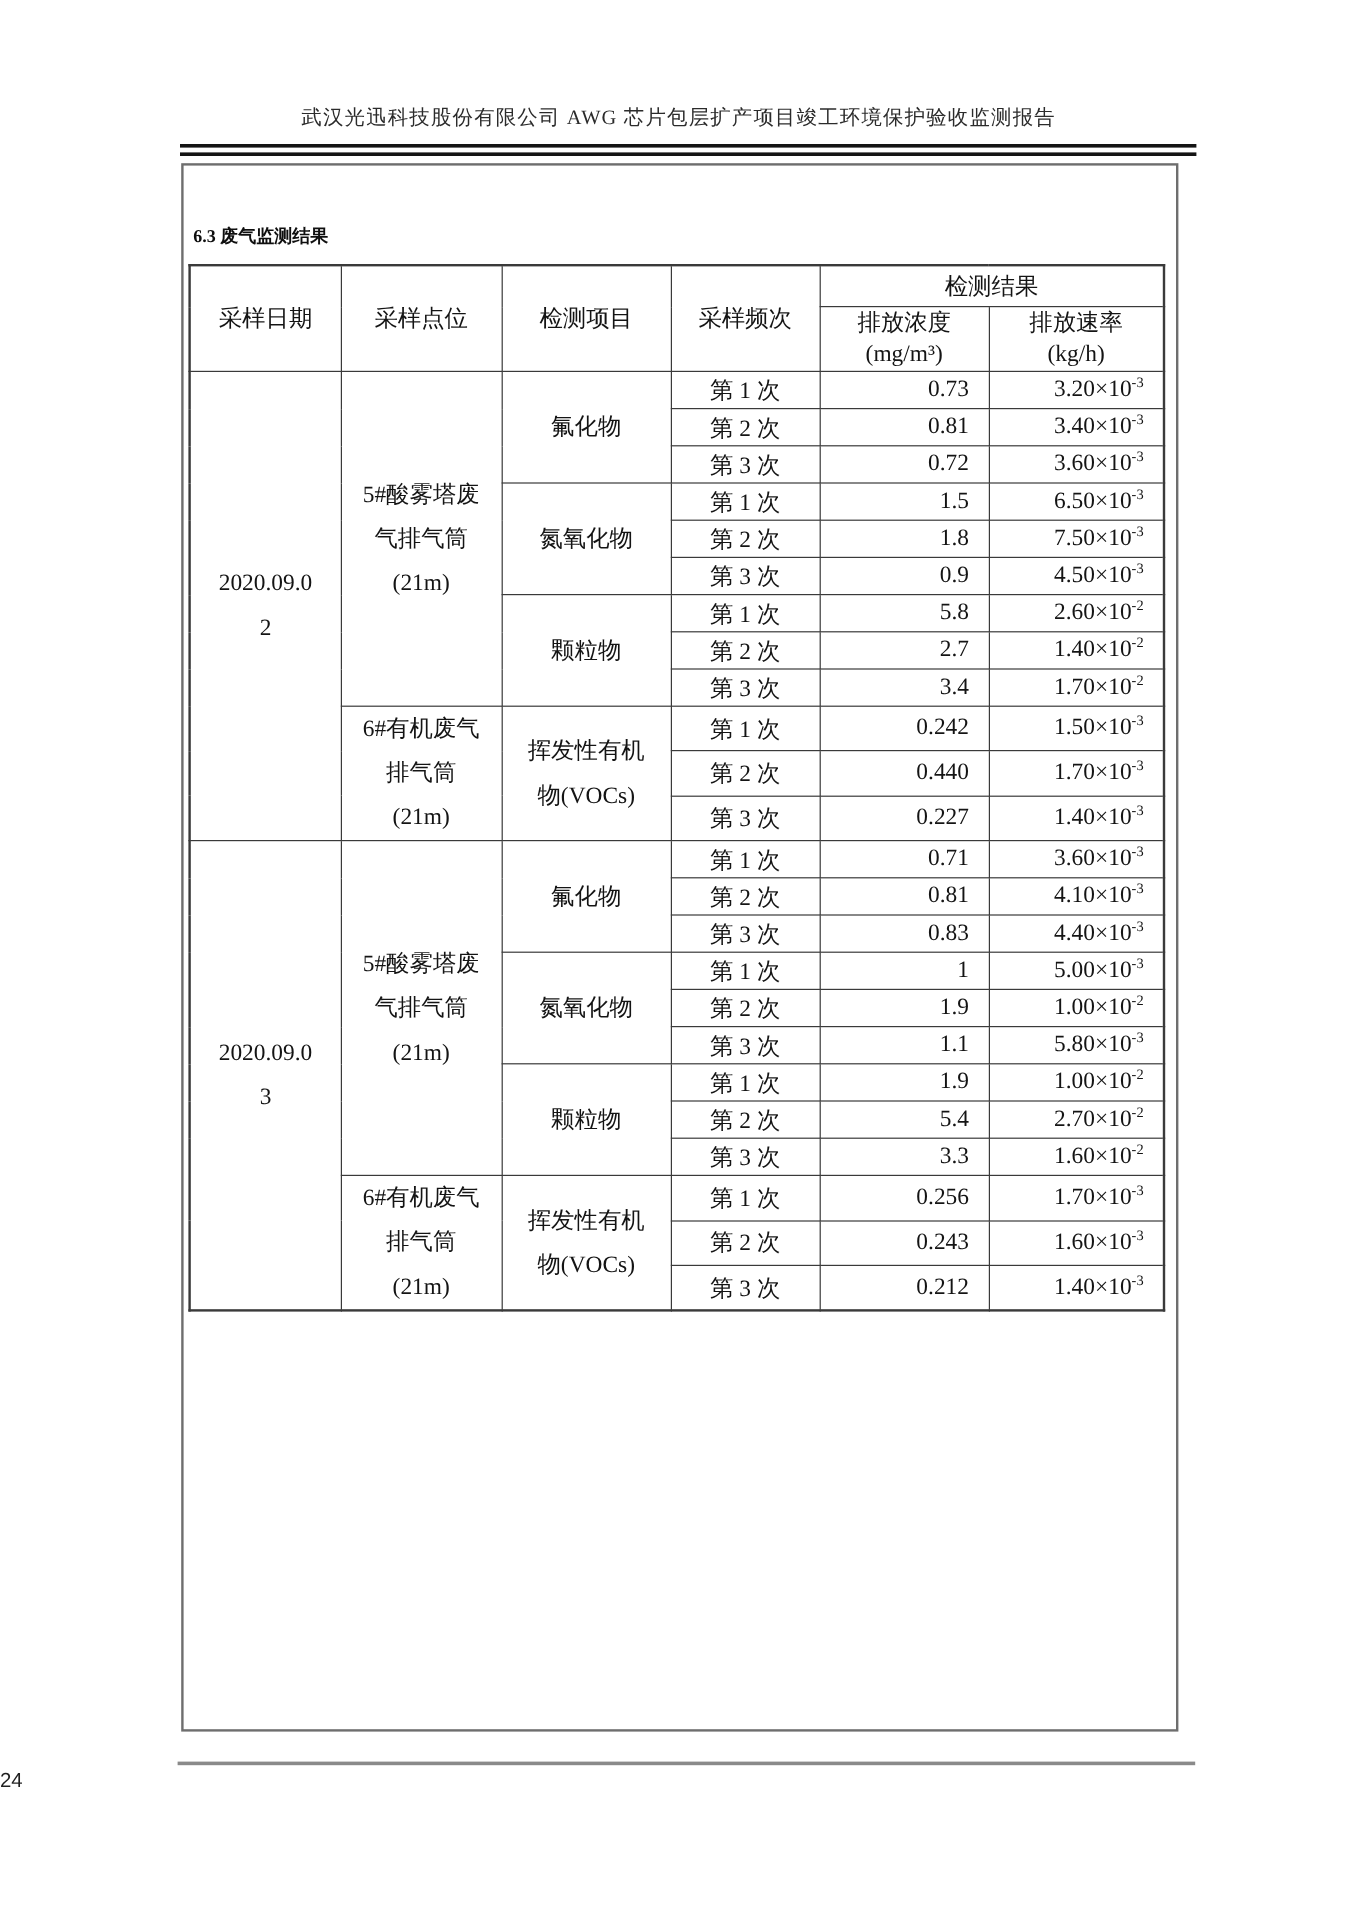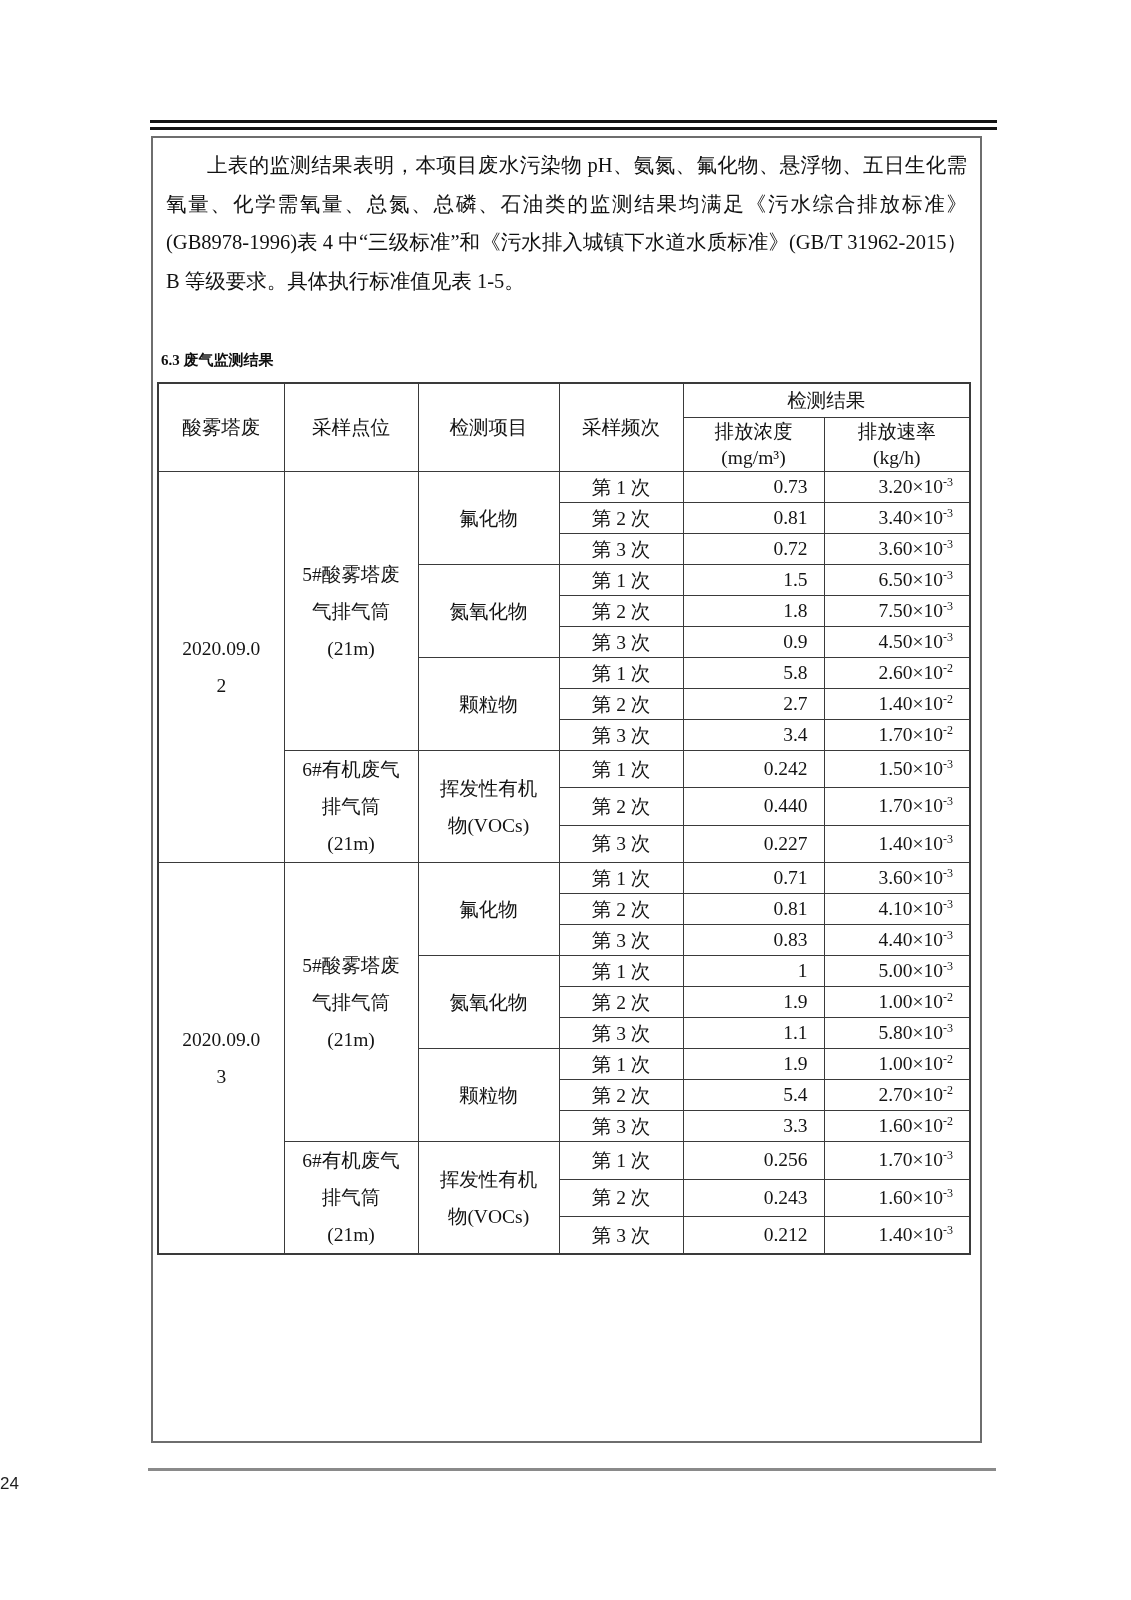--- a/index.html
+++ b/index.html
@@ -57,43 +57,43 @@
     position:absolute; top:1474px; left:0; right:0; text-align:left;
     font-family:"Liberation Sans","DejaVu Sans",sans-serif;
     font-size:17px; color:#1f1f1f;
   }
 </style>
 </head>
 <body>
 
 <div class="page">
 
+  <div class="doc-header">武汉光迅科技股份有限公司 AWG 芯片包层扩产项目竣工环境保护验收监测报告</div>
 
   <div class="header-rule"></div>
 
   <div class="content-box">
 
-    <p class="para">上表的监测结果表明，本项目废水污染物 pH、氨氮、氟化物、悬浮物、五日生化需氧量、化学需氧量、总氮、总磷、石油类的监测结果均满足《污水综合排放标准》(GB8978-1996)表 4 中“三级标准”和《污水排入城镇下水道水质标准》(GB/T 31962-2015）B 等级要求。具体执行标准值见表 1-5。</p>
 
     <h2 class="section-heading">6.3 废气监测结果</h2>
 
 
 
     <table class="monitor-table">
       <colgroup>
         <col style="width:126px">
         <col style="width:134px">
         <col style="width:141px">
         <col style="width:124px">
         <col style="width:141px">
         <col style="width:146px">
       </colgroup>
       <thead>
         <tr class="h1">
-          <th rowspan="2">酸雾塔废</th>
+          <th rowspan="2">采样日期</th>
           <th rowspan="2">采样点位</th>
           <th rowspan="2">检测项目</th>
           <th rowspan="2">采样频次</th>
           <th colspan="2">检测结果</th>
         </tr>
         <tr class="h2">
           <th class="pre">排放浓度
 (mg/m³)</th>
           <th class="pre">排放速率
 (kg/h)</th>

